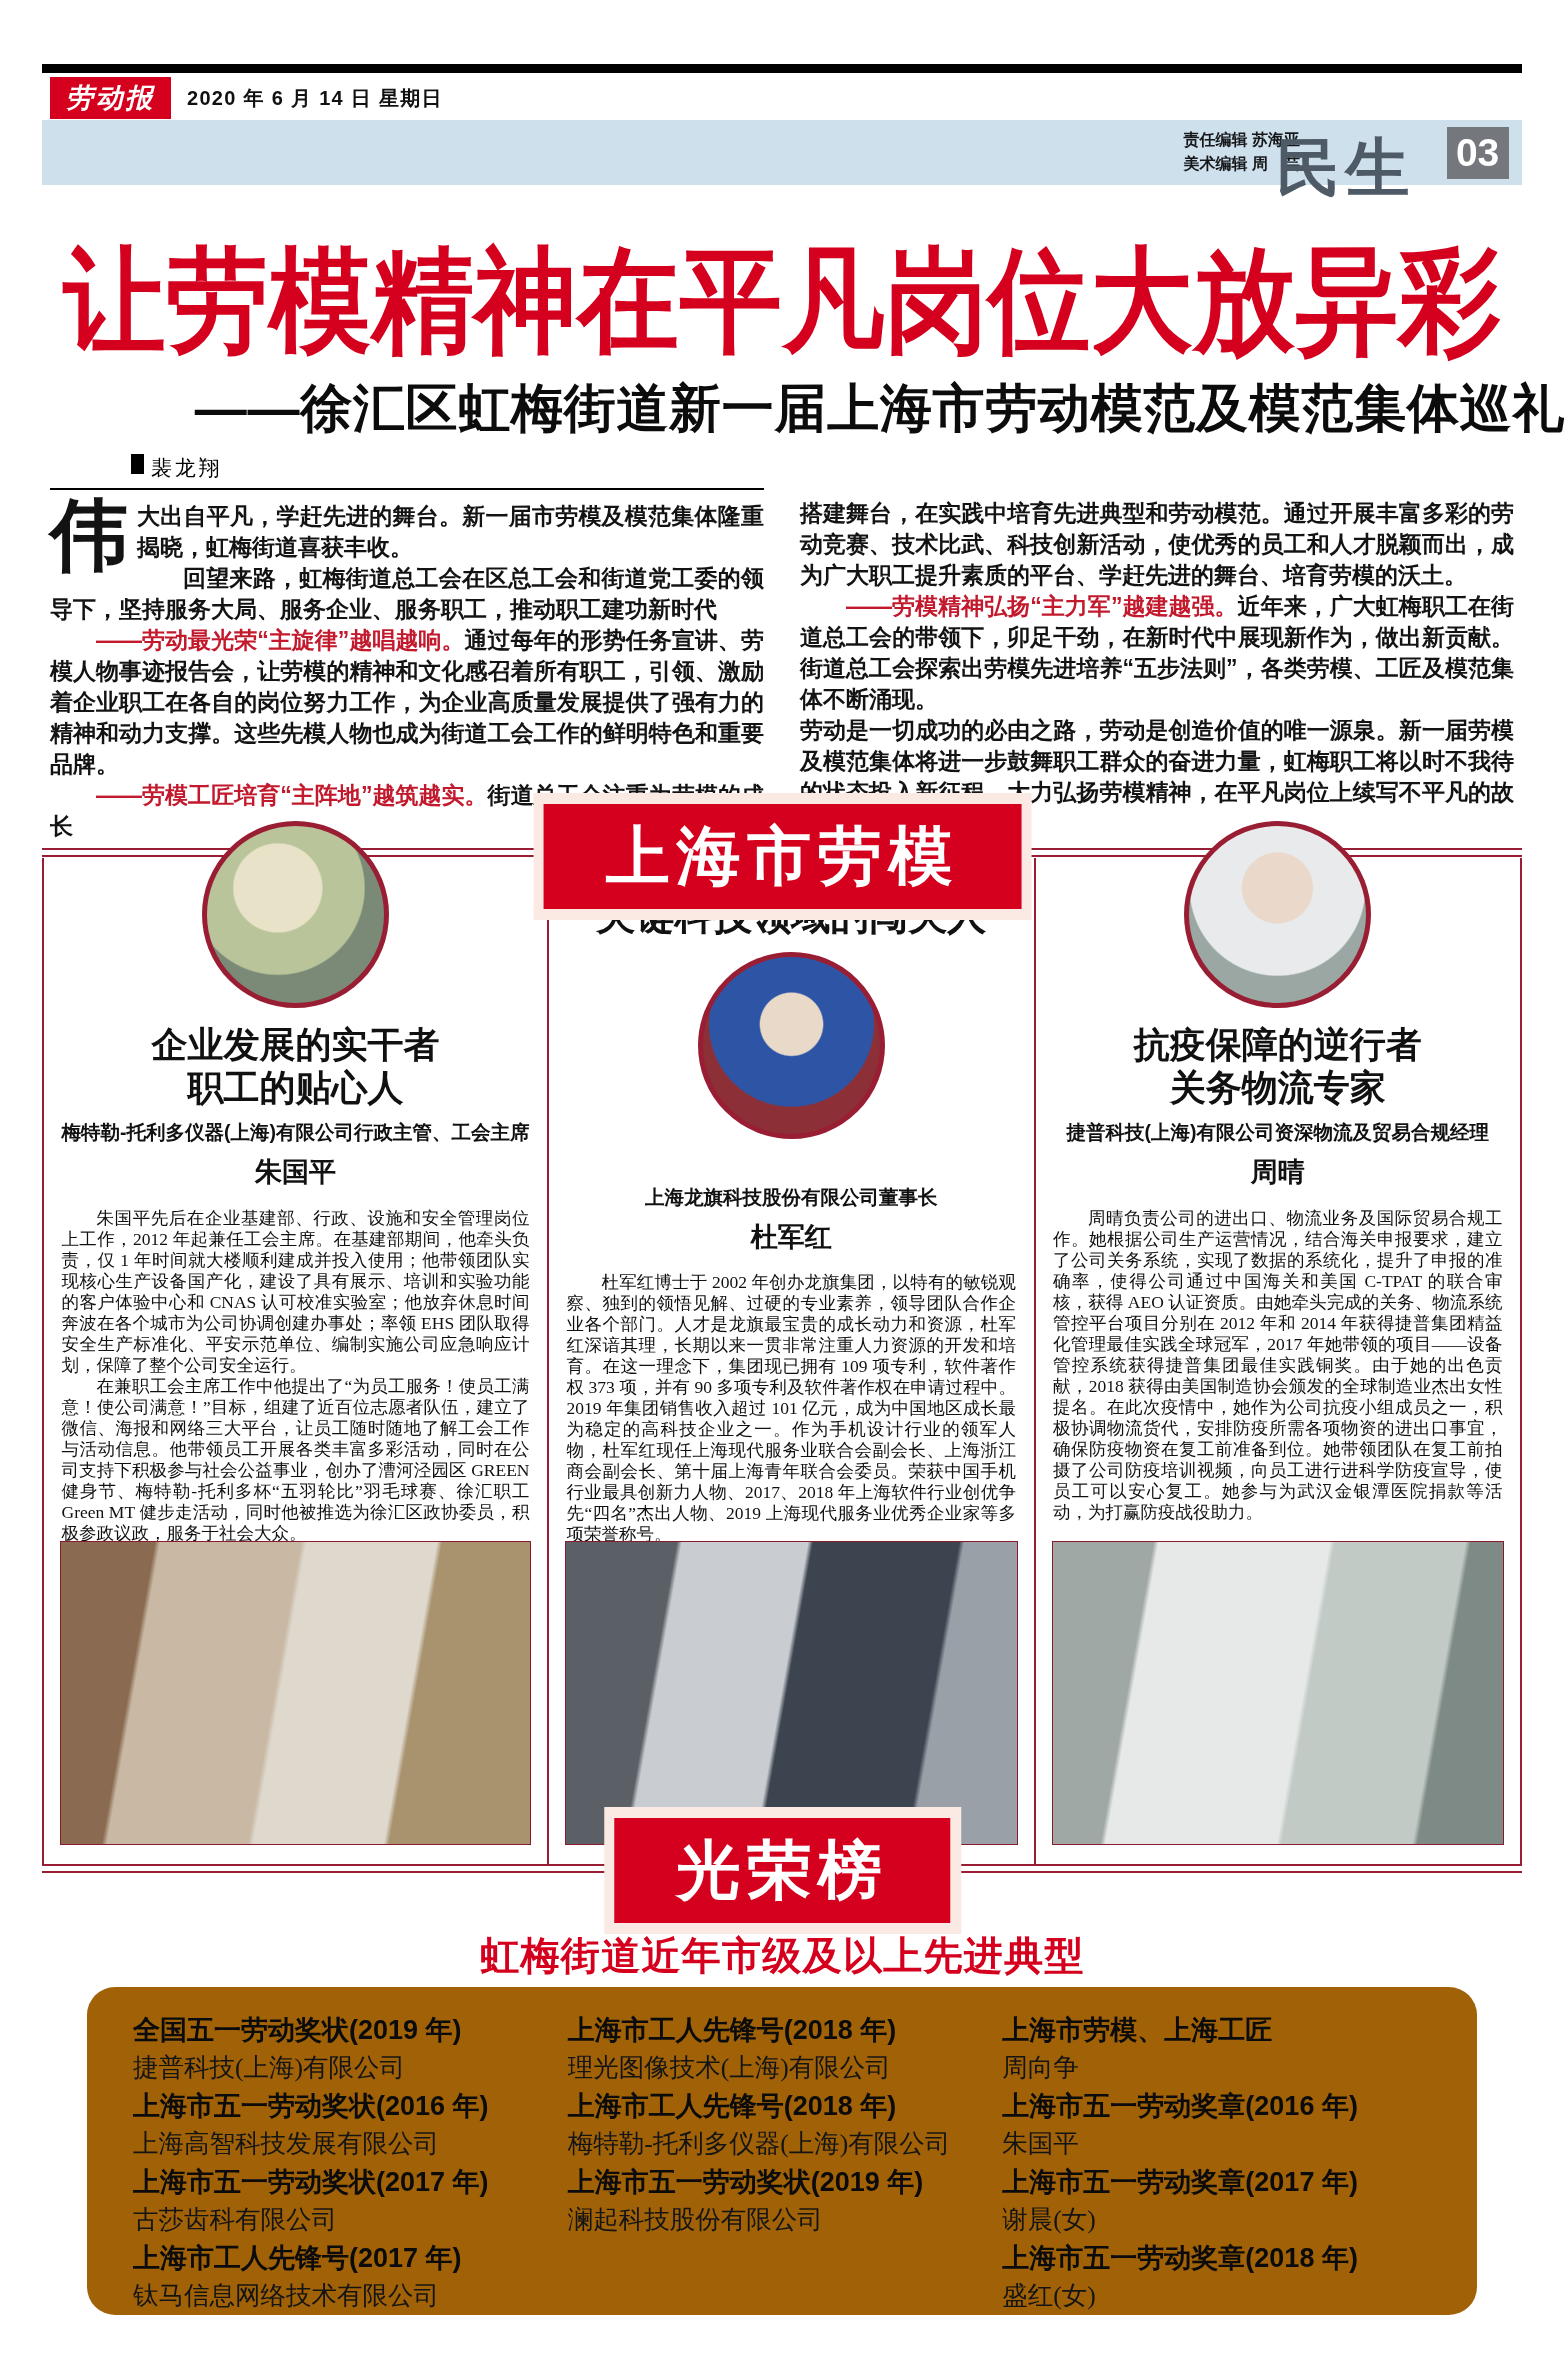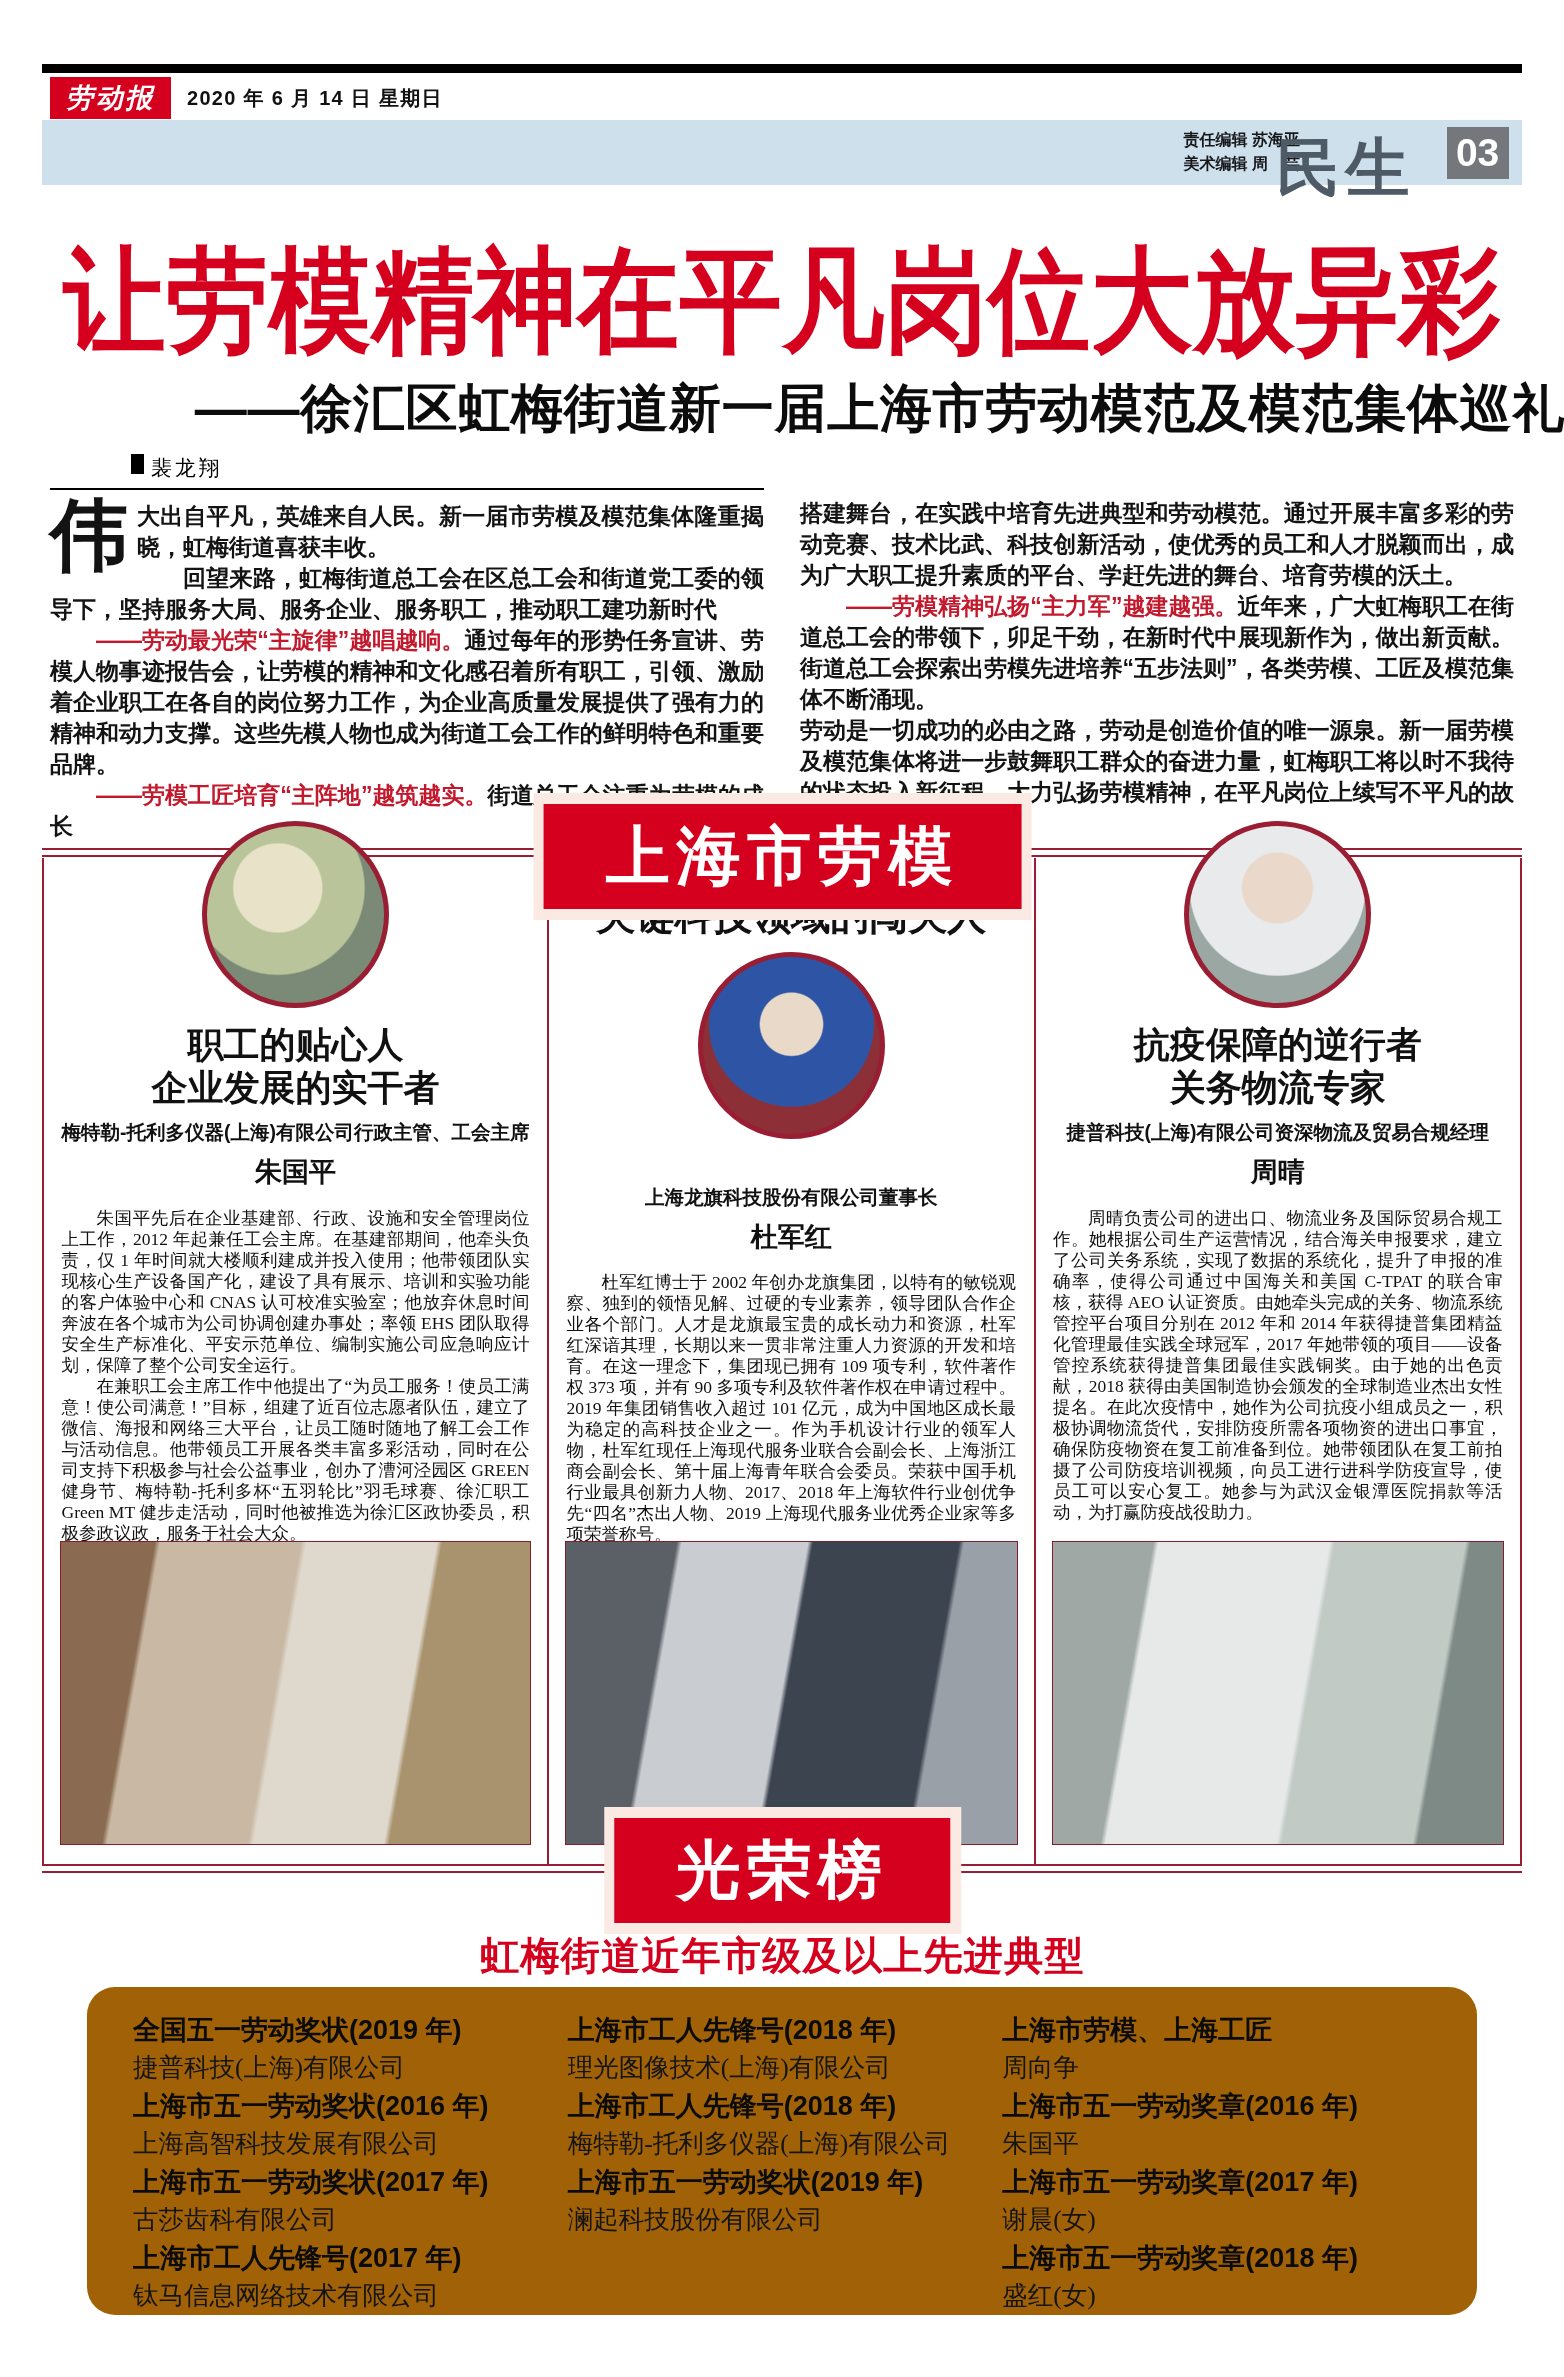--- a/index.html
+++ b/index.html
@@ -112,21 +112,21 @@
   <div class="sub-title">——徐汇区虹梅街道新一届上海市劳动模范及模范集体巡礼</div>
 
   <div class="intro">
     <div class="intro-col">
       <div class="byline-row">
         <span class="byline-square"></span>
         <span class="byline-name">裴龙翔</span>
       </div>
       <div class="byline-rule"></div>
       <div class="intro-text">
-        <p><span class="dropcap">伟</span><span>大出自平凡，英雄来自人民。新一届市劳模及模范集体隆重揭晓，虹梅街道喜获丰收。</span></p>
+        <p><span class="dropcap">伟</span><span>大出自平凡，学赶先进的舞台。新一届市劳模及模范集体隆重揭晓，虹梅街道喜获丰收。</span></p>
         <p class="indent">回望来路，虹梅街道总工会在区总工会和街道党工委的领导下，坚持服务大局、服务企业、服务职工，推动职工建功新时代</p>
         <p class="indent"><span class="red-lead">——劳动最光荣“主旋律”越唱越响。</span><span>通过每年的形势任务宣讲、劳模人物事迹报告会，让劳模的精神和文化感召着所有职工，引领、激励着企业职工在各自的岗位努力工作，为企业高质量发展提供了强有力的精神和动力支撑。这些先模人物也成为街道工会工作的鲜明特色和重要品牌。</span></p>
         <p class="indent"><span class="red-lead">——劳模工匠培育“主阵地”越筑越实。</span><span>街道总工会注重为劳模的成长</span></p>
       </div>
     </div>
     <div class="intro-col pad-top">
       <div class="intro-text">
         <p>搭建舞台，在实践中培育先进典型和劳动模范。通过开展丰富多彩的劳动竞赛、技术比武、科技创新活动，使优秀的员工和人才脱颖而出，成为广大职工提升素质的平台、学赶先进的舞台、培育劳模的沃土。</p>
         <p class="indent"><span class="red-lead">——劳模精神弘扬“主力军”越建越强。</span><span>近年来，广大虹梅职工在街道总工会的带领下，卯足干劲，在新时代中展现新作为，做出新贡献。街道总工会探索出劳模先进培养“五步法则”，各类劳模、工匠及模范集体不断涌现。</span></p>
         <p>劳动是一切成功的必由之路，劳动是创造价值的唯一源泉。新一届劳模及模范集体将进一步鼓舞职工群众的奋进力量，虹梅职工将以时不我待的状态投入新征程，大力弘扬劳模精神，在平凡岗位上续写不平凡的故事。</p>
@@ -137,22 +137,22 @@
   <div class="double-rule rule-top"></div>
   <div class="badge-outer badge-laomo">
     <div class="badge-inner">上海市劳模</div>
   </div>
 
   <div class="profiles">
 
     <div class="profile-col">
       <div class="portrait ph-zhu"></div>
       <div class="p-title">
+        <div>企业发展的实干者</div>
         <div>职工的贴心人</div>
-        <div>企业发展的实干者</div>
       </div>
       <div class="p-company">梅特勒-托利多仪器(上海)有限公司行政主管、工会主席</div>
       <div class="p-name">朱国平</div>
       <div class="p-body">
         <p>朱国平先后在企业基建部、行政、设施和安全管理岗位上工作，2012 年起兼任工会主席。在基建部期间，他牵头负责，仅 1 年时间就大楼顺利建成并投入使用；他带领团队实现核心生产设备国产化，建设了具有展示、培训和实验功能的客户体验中心和 CNAS 认可校准实验室；他放弃休息时间奔波在各个城市为公司协调创建办事处；率领 EHS 团队取得安全生产标准化、平安示范单位、编制实施公司应急响应计划，保障了整个公司安全运行。</p>
         <p>在兼职工会主席工作中他提出了“为员工服务！使员工满意！使公司满意！”目标，组建了近百位志愿者队伍，建立了微信、海报和网络三大平台，让员工随时随地了解工会工作与活动信息。他带领员工开展各类丰富多彩活动，同时在公司支持下积极参与社会公益事业，创办了漕河泾园区 GREEN 健身节、梅特勒-托利多杯“五羽轮比”羽毛球赛、徐汇职工 Green MT 健步走活动，同时他被推选为徐汇区政协委员，积极参政议政，服务于社会大众。</p>
       </div>
       <div class="col-photo photo-left"></div>
     </div>
 

